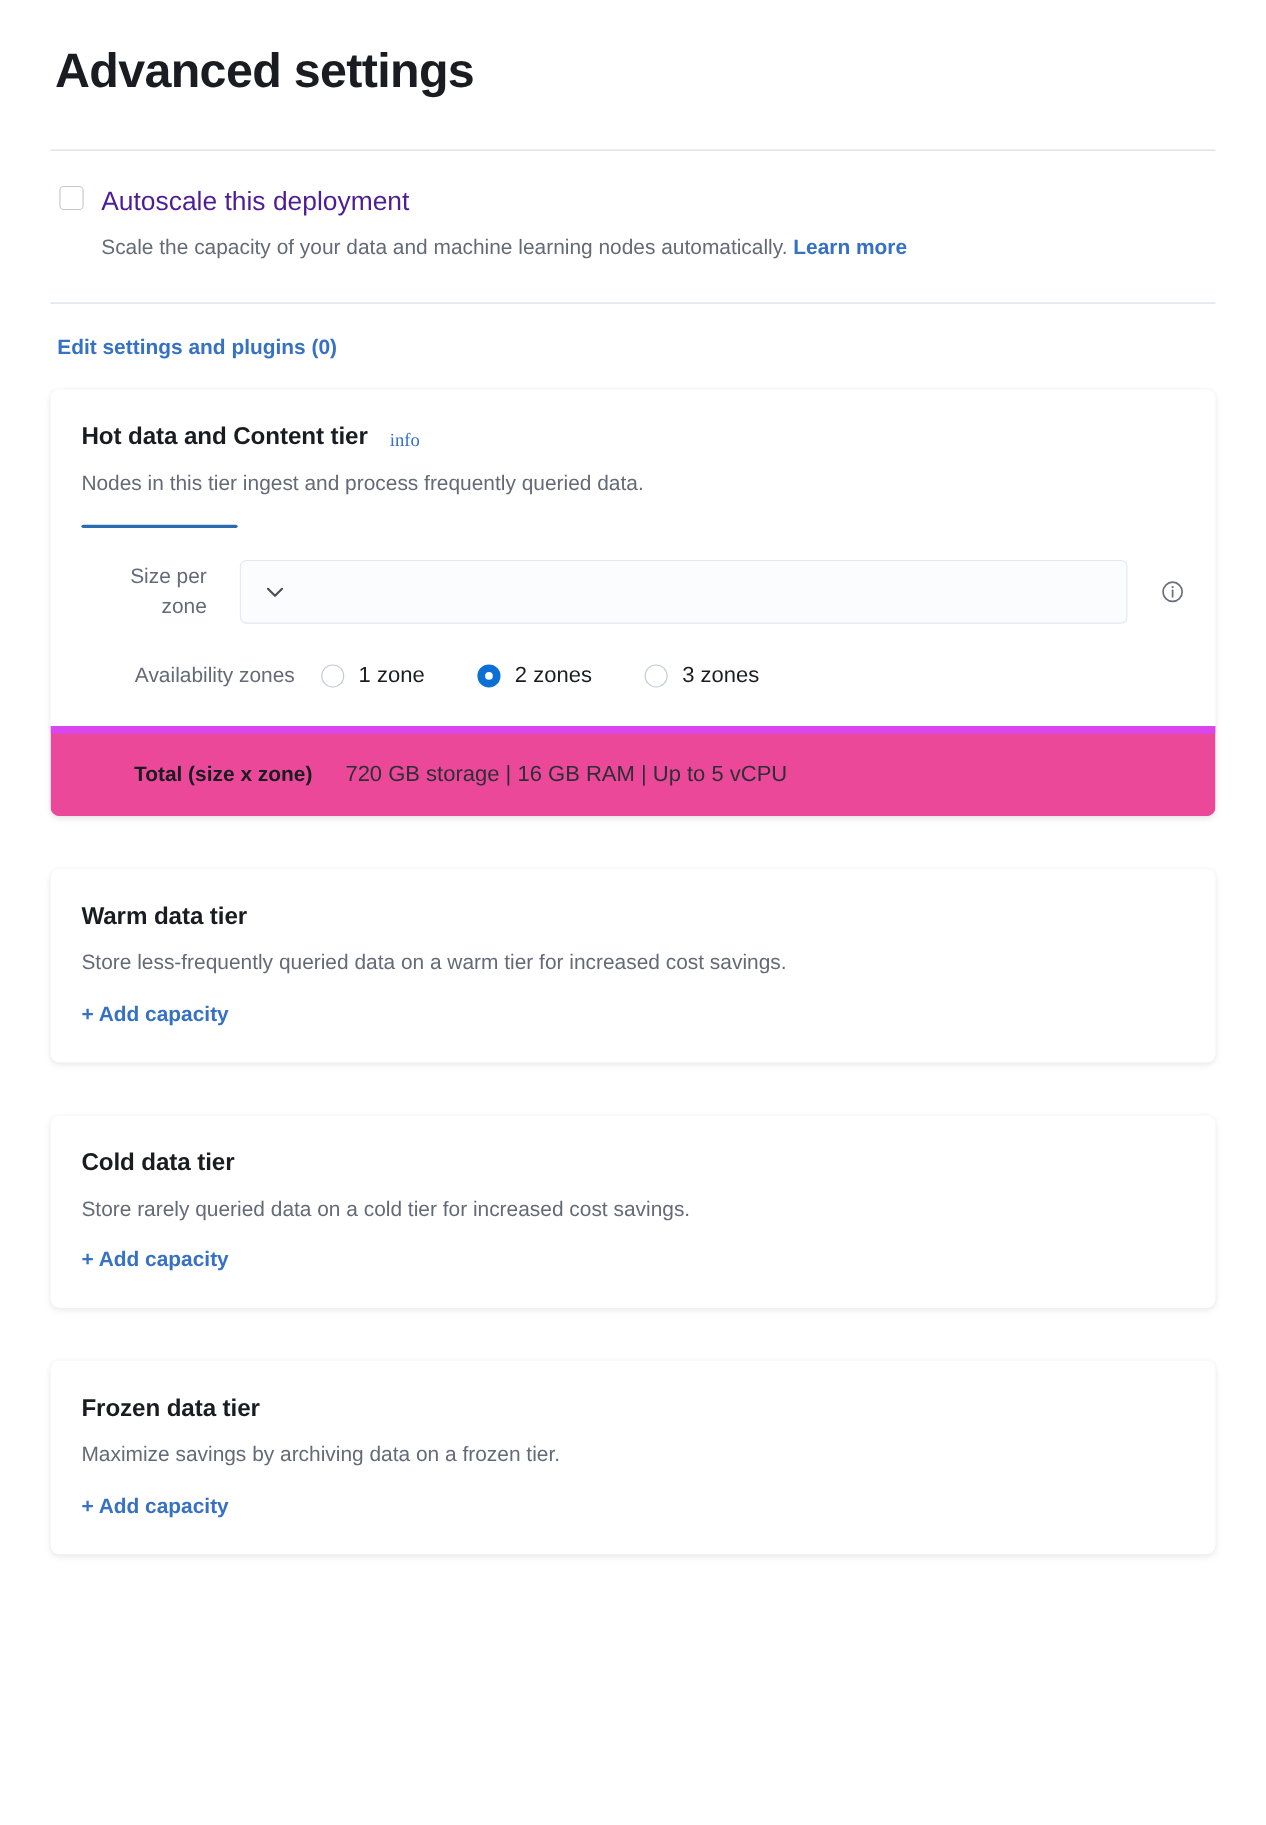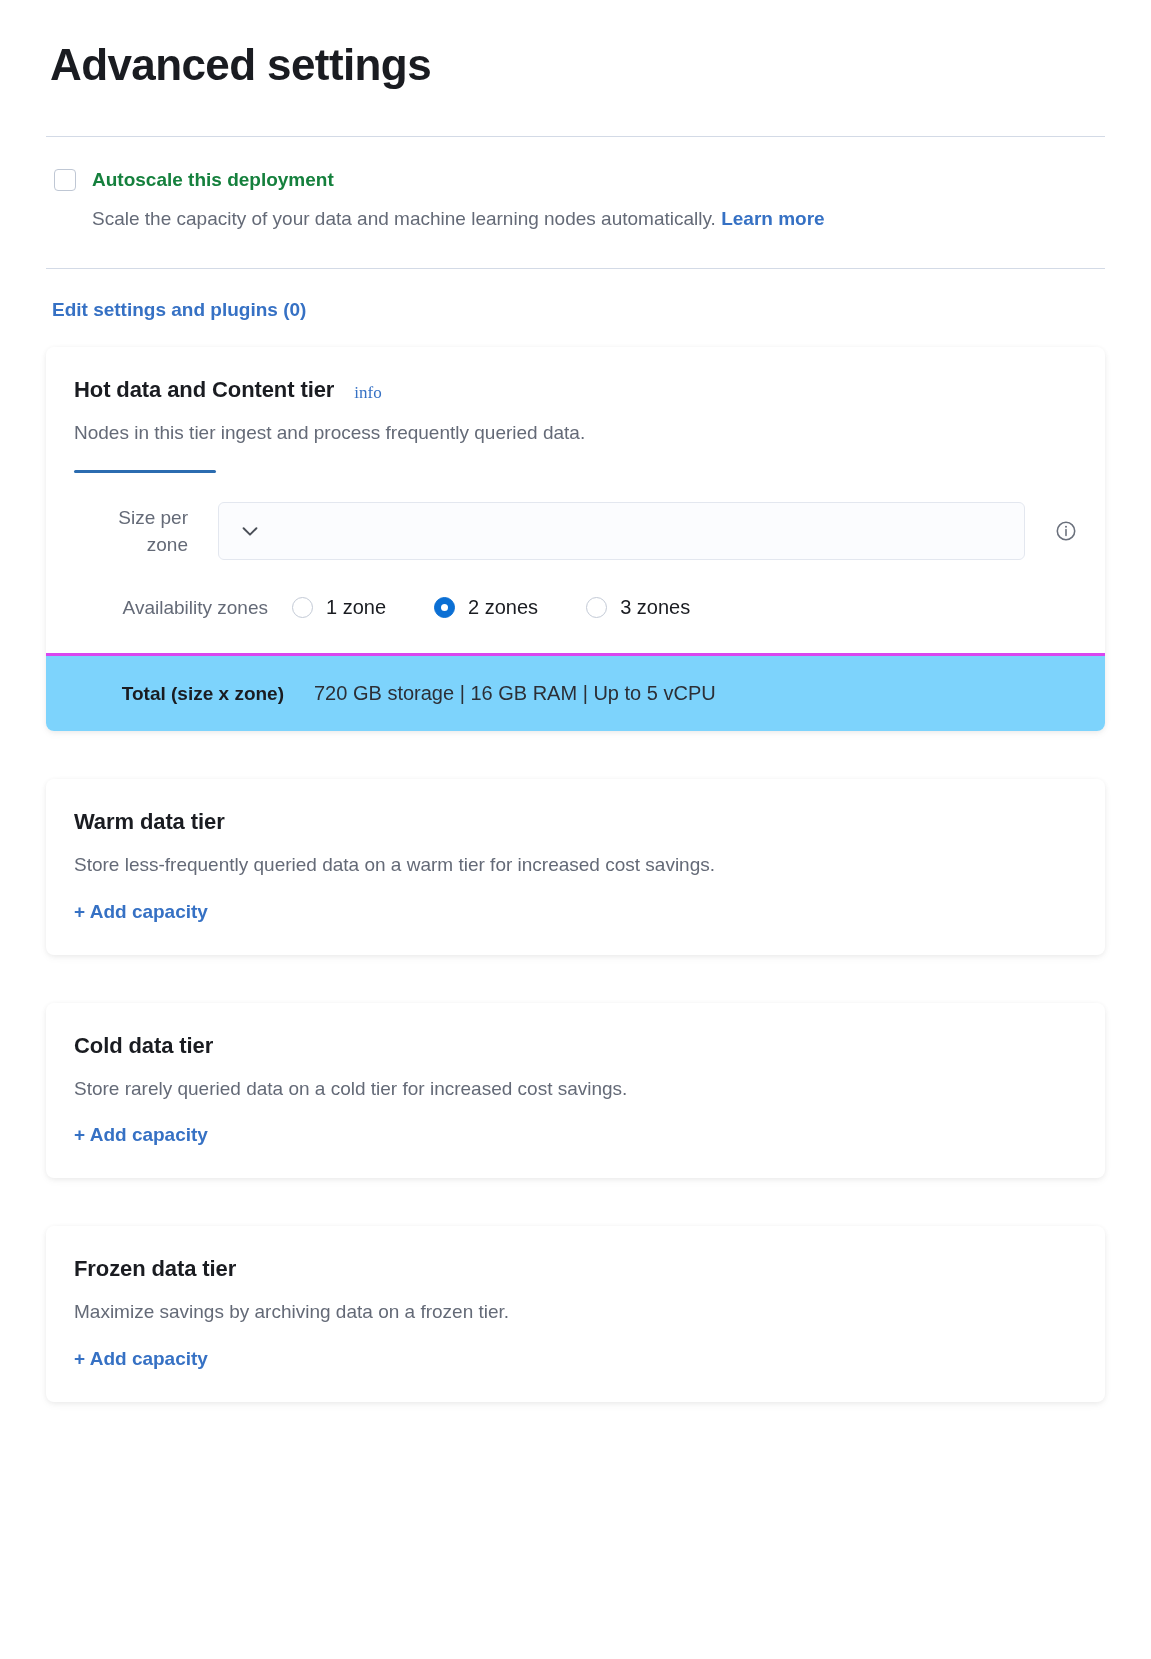--- a/index.html
+++ b/index.html
@@ -47,23 +47,23 @@
     width: 22px;
     height: 22px;
     border: 1px solid #bfc7d4;
     border-radius: 4px;
     background: #fff;
     flex: 0 0 auto;
     margin-top: 2px;
     cursor: pointer;
   }
   .checkbox-label {
-    font-size: 19px;
-    font-weight: 700;
-    color: #15803d;
+    font-size: 24px;
+    font-weight: 400;
+    color: #4c1d95;
     line-height: 1.4;
   }
   .autoscale-desc {
     font-size: 19px;
     color: #646a77;
     line-height: 1.5;
     margin: 12px 0 0 38px;
   }
   .link {
     color: #3671c4;
@@ -257,22 +257,22 @@
     border-radius: 50%;
     background: #ffffff;
   }
   .radio-label {
     font-size: 20px;
     color: #1a1c21;
   }
 
   
   .totals {
-    background: #7dd3fc;
-    border-top: 3px solid #d946ef;
+    background: #ec4899;
+    border-top: 7px solid #d946ef;
     display: flex;
     align-items: center;
     padding: 26px 28px;
   }
   .totals-label {
     width: 240px;
     flex: 0 0 auto;
     text-align: right;
     font-size: 19px;
     font-weight: 700;

